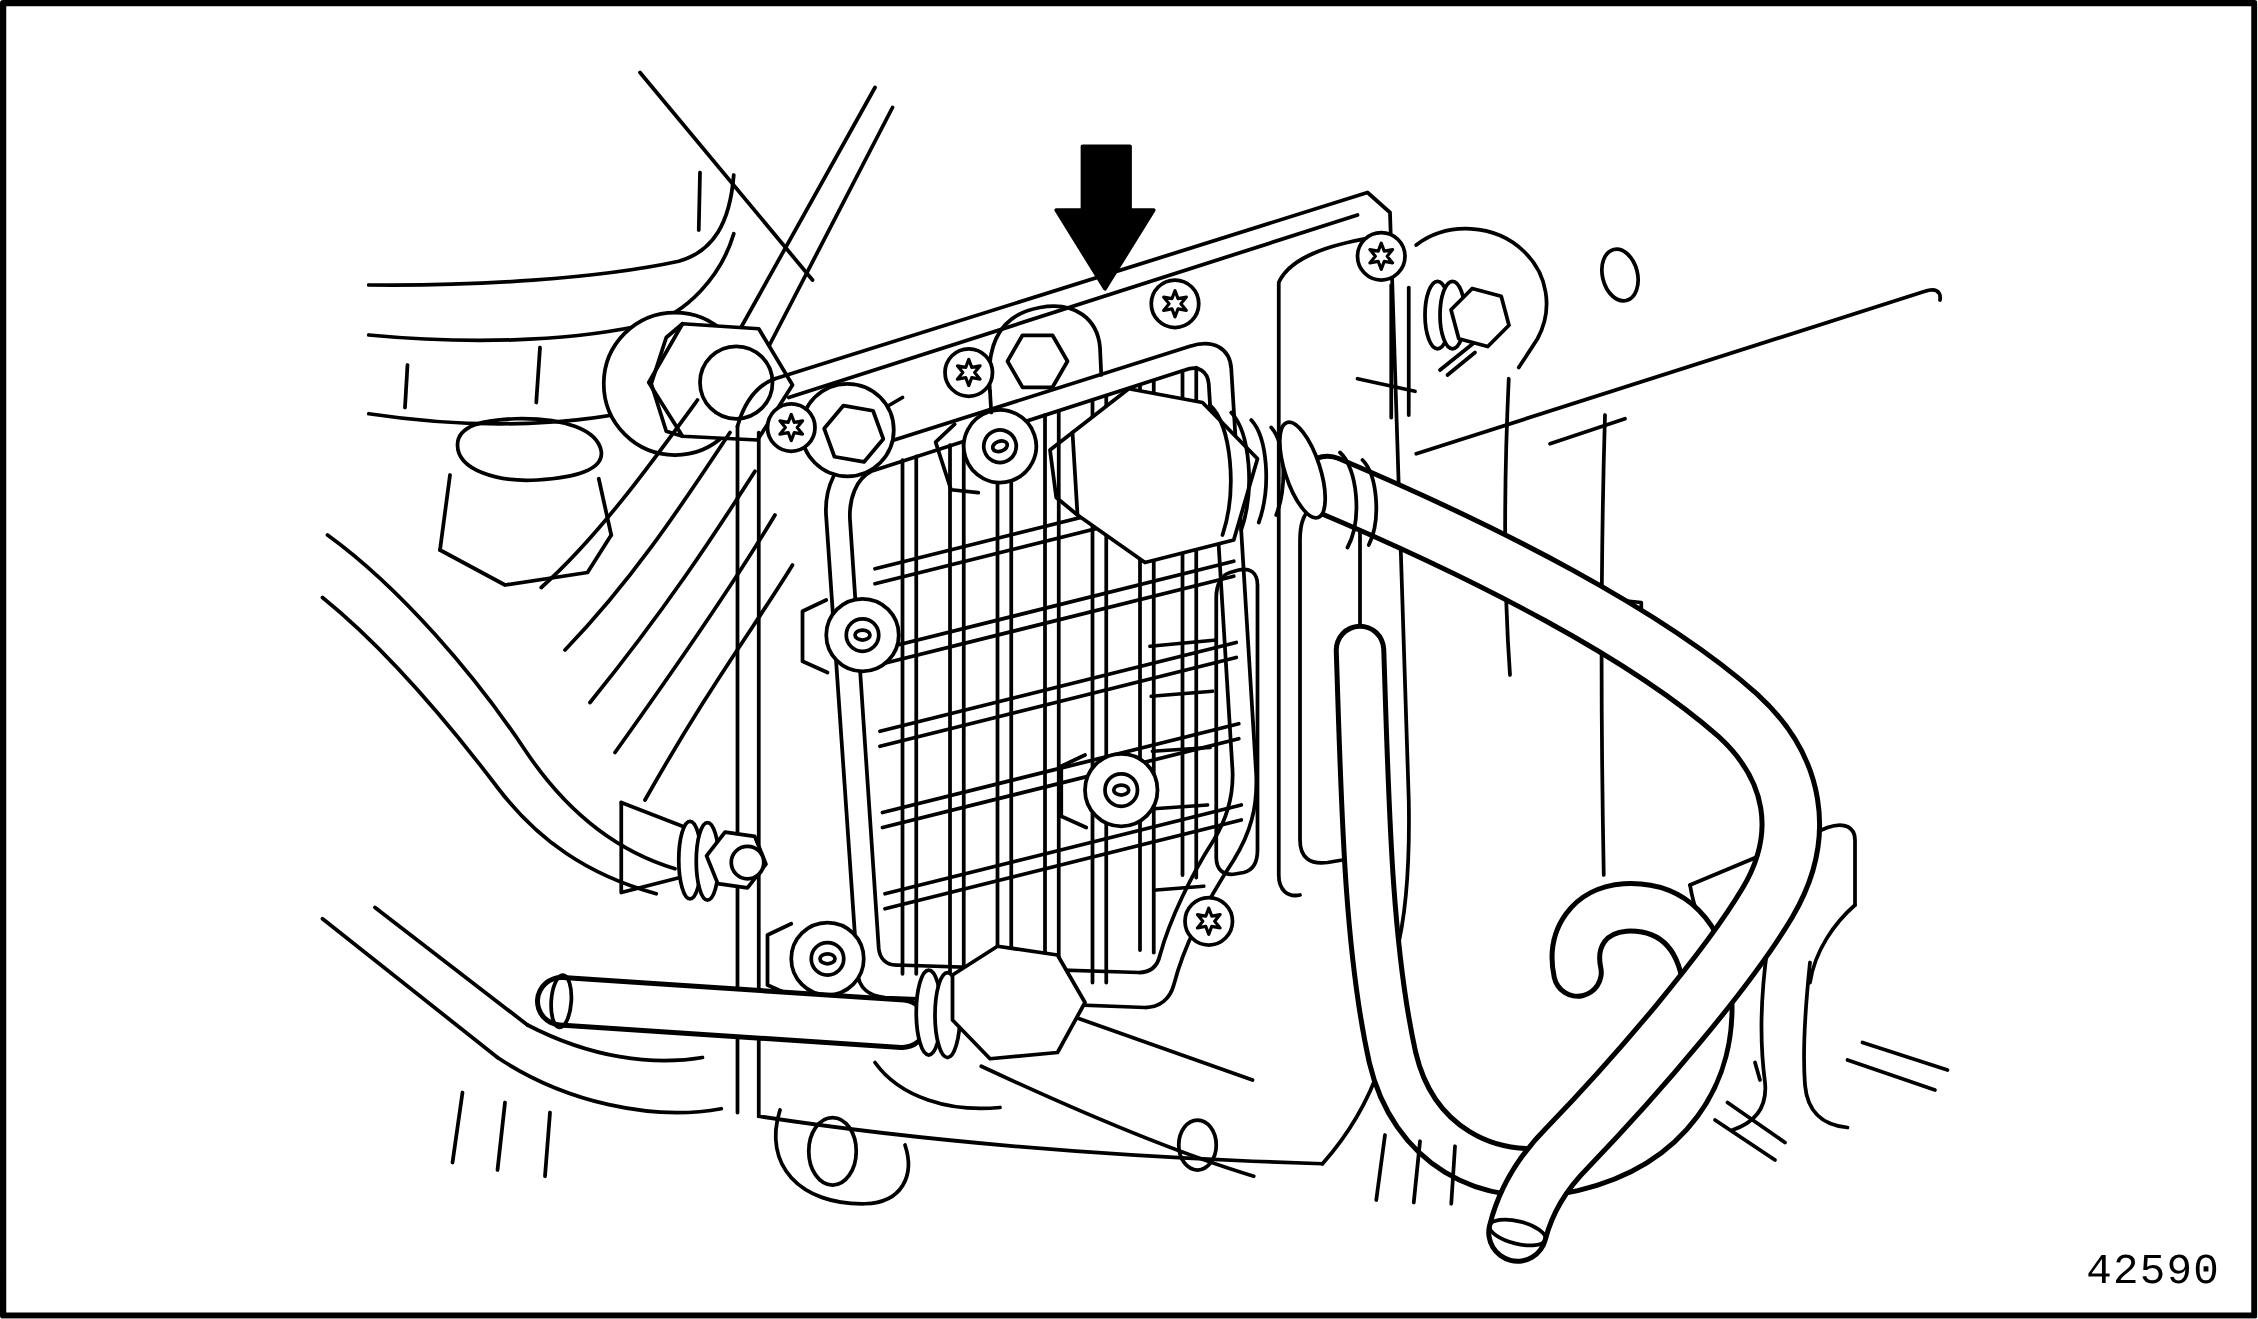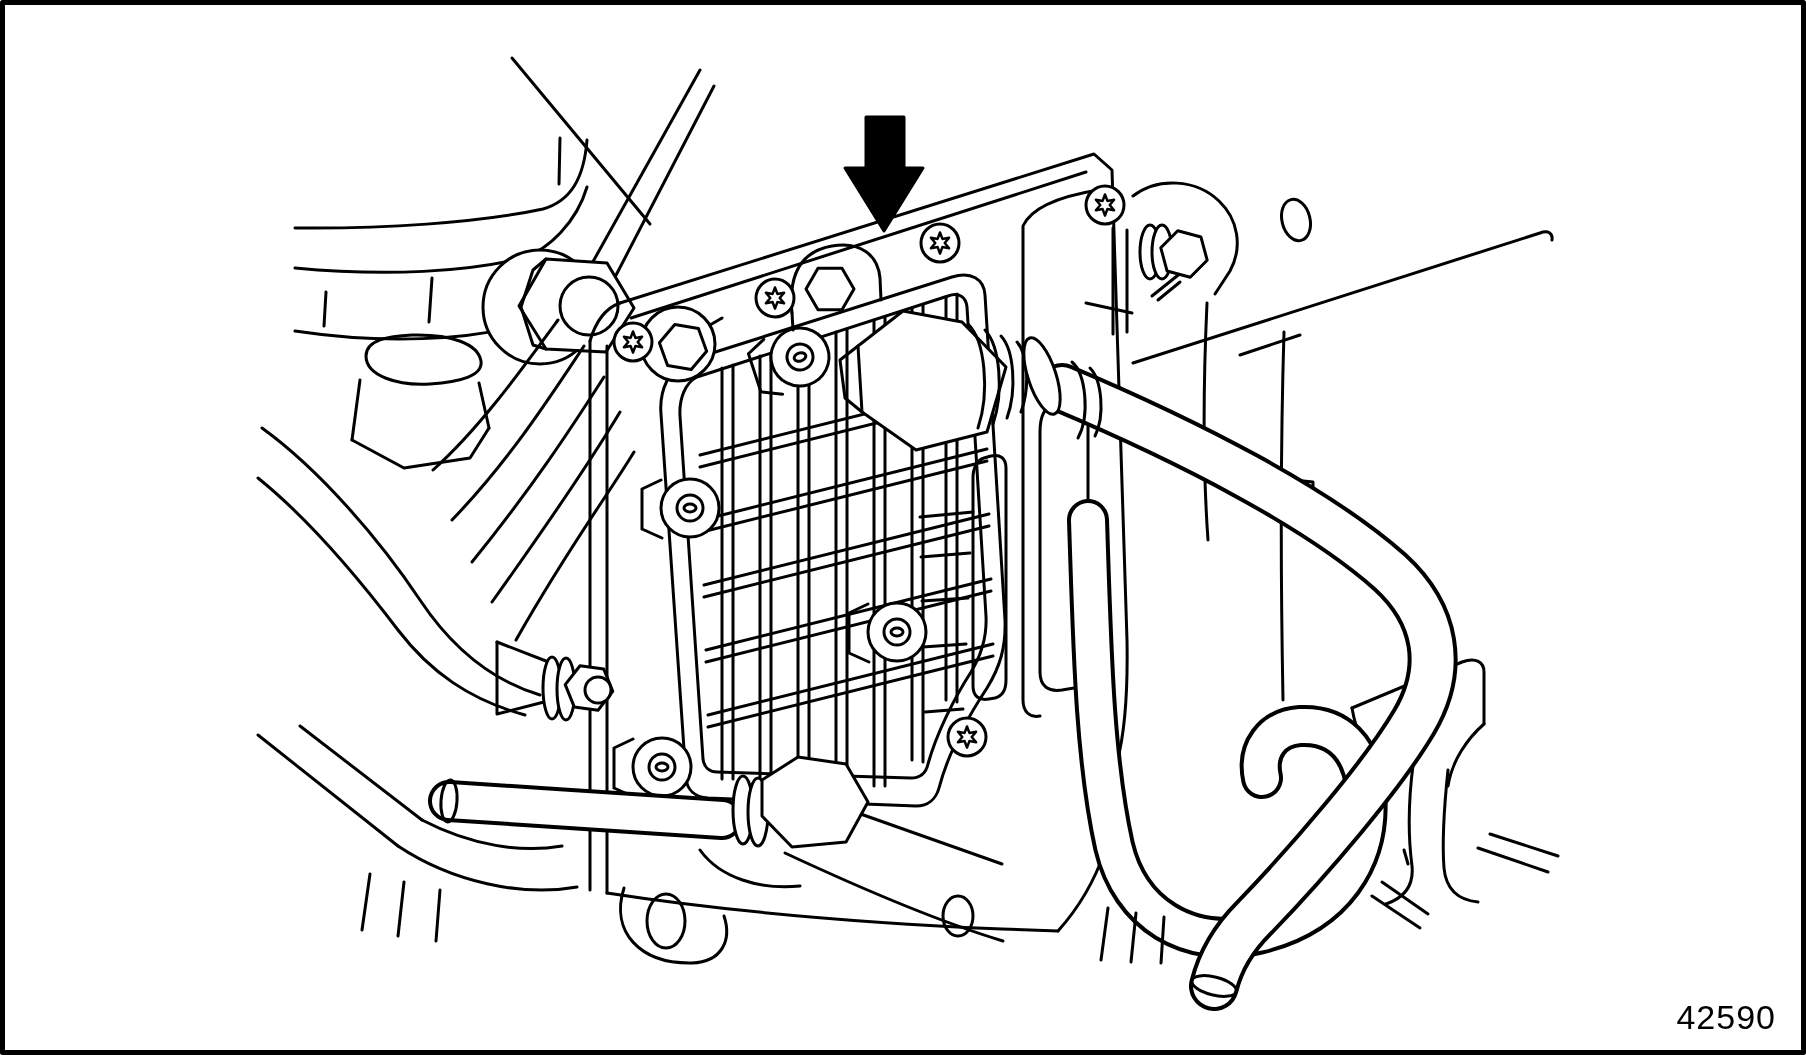--- a/index.html
+++ b/index.html
@@ -1,21 +1,21 @@
 <!DOCTYPE html>
 <html><head>
 <meta charset="utf-8">
 <style>
   html,body{margin:0;padding:0;background:#ffffff;}
   .figure-frame{
     position:relative;
     width:1806px;height:1055px;
     background:#ffffff;
     overflow:hidden;
-    font-family:Liberation Sans, sans-serif;
+    font-family:Liberation Mono, monospace;
   }
   .figure-frame svg{position:absolute;left:0;top:0;}
   .figure-number{
     position:absolute;
     right:30px;bottom:18px;
     font-size:34px;
     letter-spacing:1px;
     color:#000;
   }
 </style>

